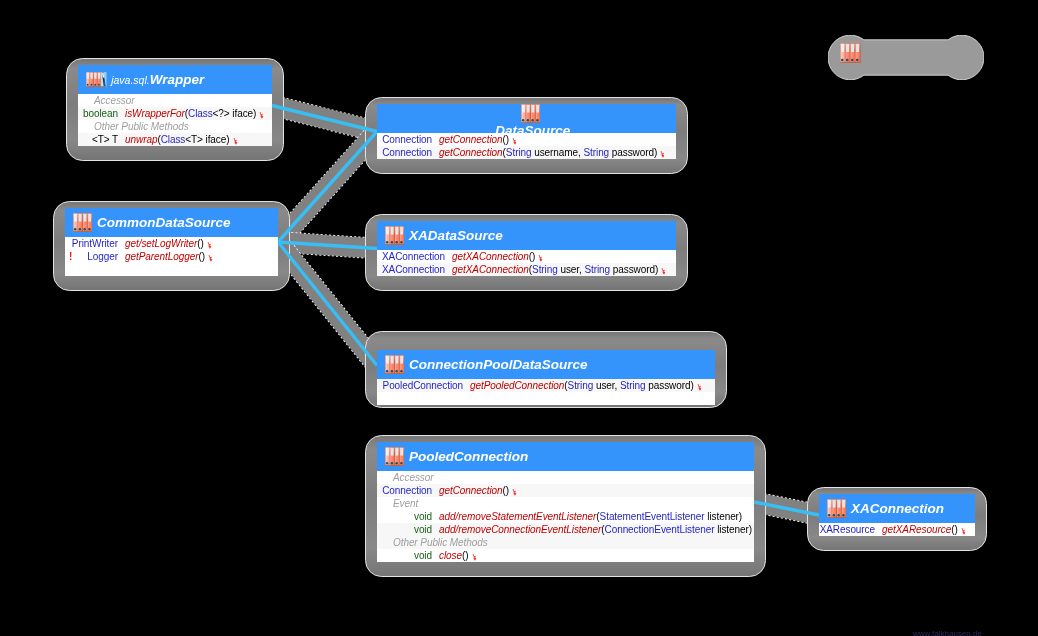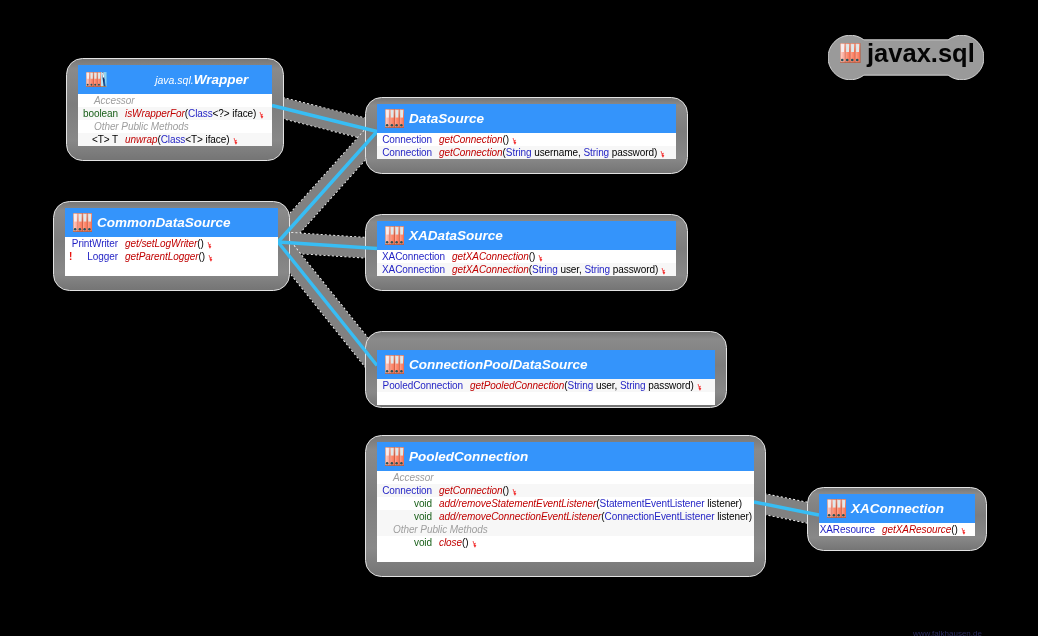--- a/index.html
+++ b/index.html
@@ -74,21 +74,21 @@
         <path d="M272 105.5 L377 131.5" stroke="#38bdf4" stroke-width="3.4" fill="none"></path>
         <path d="M278 242 L377 131.5" stroke="#38bdf4" stroke-width="3.4" fill="none"></path>
         <path d="M278 242 L377 248.5" stroke="#38bdf4" stroke-width="3.4" fill="none"></path>
         <path d="M278 242 L377 365.5" stroke="#38bdf4" stroke-width="3.4" fill="none"></path>
         <path d="M754 502 L819 515" stroke="#38bdf4" stroke-width="3.4" fill="none"></path>
       </g>
     </svg>
   <div id="boxes">
       <div class="cls" style="left: 66px; top: 58px; width: 218px; height: 103px;">
         <div class="inner" style="left: 12px; top: 7px; width: 194px; height: 81px;">
-          <div class="hdr" style="height: 29px; width: 194px; gap: 44px;">
+          <div class="hdr" style="height: 29px; width: 194px;">
             <svg width="20.63" height="15" viewBox="0 0 22 16" style="display:block;flex:none">
               <defs>
                 <linearGradient id="bg0a" x1="0" y1="0" x2="1" y2="0">
                   <stop offset="0" stop-color="#ffd5cc"></stop>
                   <stop offset="0.3" stop-color="#ffc0b4"></stop>
                   <stop offset="0.8" stop-color="#f9a595"></stop>
                   <stop offset="1" stop-color="#d4705c"></stop>
                 </linearGradient>
                 <linearGradient id="bg0b" x1="0" y1="0" x2="1" y2="0">
                   <stop offset="0" stop-color="#ffa894"></stop>
@@ -138,21 +138,21 @@
             <div class="row"><span class="sec">Other Public Methods</span></div>
             <div class="row alt"><span class="ret" style="width:40px"><span class="bk">&lt;T&gt; T</span></span><span class="gap"></span><span class="mth">unwrap</span><span><span class="bk">(</span><span class="ty">Class</span><span class="bk">&lt;T&gt; iface)</span></span><svg class="thr" width="6" height="7" viewBox="0 0 6 7" style="margin-left:3px;vertical-align:-1.5px">
                 <path d="M0.55 0.2 L1.75 0.2 L1.75 2.6 L3.6 1.7 L3.6 3.1 L2.1 3.7 L3.7 3.7 L3.7 4.9 L2.25 4.9 Z" fill="#f22a2a"></path>
                 <path d="M1.45 4.2 L4.35 4.2 L2.95 6.7 Z" fill="#f22a2a"></path>
               </svg></div>
           </div>
         </div>
       </div>
       <div class="cls" style="left: 365px; top: 97px; width: 323px; height: 77px;">
         <div class="inner" style="left: 12px; top: 7px; width: 299px; height: 55px;">
-          <div class="hdr" style="height: 29px; width: 299px;">
+          <div class="hdr" style="height: 29px; width: 299px; flex-direction: column;">
             <svg width="19.47" height="19" viewBox="0 0 16.4 16" style="display:block;flex:none">
               <defs>
                 <linearGradient id="bg1a" x1="0" y1="0" x2="1" y2="0">
                   <stop offset="0" stop-color="#ffd5cc"></stop>
                   <stop offset="0.3" stop-color="#ffc0b4"></stop>
                   <stop offset="0.8" stop-color="#f9a595"></stop>
                   <stop offset="1" stop-color="#d4705c"></stop>
                 </linearGradient>
                 <linearGradient id="bg1b" x1="0" y1="0" x2="1" y2="0">
                   <stop offset="0" stop-color="#ffa894"></stop>
@@ -406,20 +406,21 @@
               <rect x="0.1" y="15.0" width="16.2" height="0.9" fill="#b06048" opacity="0.8"></rect>
             </svg>
             <span class="ttl"><span>PooledConnection</span></span>
           </div>
           <div class="rows">
             <div class="row"><span class="sec">Accessor</span></div>
             <div class="row alt"><span class="ret" style="width:55px"><span class="ty">Connection</span></span><span class="gap"></span><span class="mth">getConnection</span><span><span class="bk">()</span></span><svg class="thr" width="6" height="7" viewBox="0 0 6 7" style="margin-left:3px;vertical-align:-1.5px">
                 <path d="M0.55 0.2 L1.75 0.2 L1.75 2.6 L3.6 1.7 L3.6 3.1 L2.1 3.7 L3.7 3.7 L3.7 4.9 L2.25 4.9 Z" fill="#f22a2a"></path>
                 <path d="M1.45 4.2 L4.35 4.2 L2.95 6.7 Z" fill="#f22a2a"></path>
               </svg></div>
+            <div class="row"><span class="sec">Event</span></div>
             <div class="row"><span class="ret" style="width:55px"><span class="tyg">void</span></span><span class="gap"></span><span class="mth">add<span class="sl">/</span>removeStatementEventListener</span><span><span class="bk">(</span><span class="ty">StatementEventListener</span><span class="bk"> listener)</span></span></div>
             <div class="row alt"><span class="ret" style="width:55px"><span class="tyg">void</span></span><span class="gap"></span><span class="mth">add<span class="sl">/</span>removeConnectionEventListener</span><span><span class="bk">(</span><span class="ty">ConnectionEventListener</span><span class="bk"> listener)</span></span></div>
             <div class="row alt"><span class="sec">Other Public Methods</span></div>
             <div class="row"><span class="ret" style="width:55px"><span class="tyg">void</span></span><span class="gap"></span><span class="mth">close</span><span><span class="bk">()</span></span><svg class="thr" width="6" height="7" viewBox="0 0 6 7" style="margin-left:3px;vertical-align:-1.5px">
                 <path d="M0.55 0.2 L1.75 0.2 L1.75 2.6 L3.6 1.7 L3.6 3.1 L2.1 3.7 L3.7 3.7 L3.7 4.9 L2.25 4.9 Z" fill="#f22a2a"></path>
                 <path d="M1.45 4.2 L4.35 4.2 L2.95 6.7 Z" fill="#f22a2a"></path>
               </svg></div>
           </div>
         </div>
       </div>
@@ -514,16 +515,15 @@
           <rect x="8.35" y="0.35" width="3.85" height="15.3" fill="url(#bg7v)"></rect>
           <rect x="8.9" y="0.9" width="2.3" height="6.3" fill="#dde9ec"></rect>
           <circle cx="9.799999999999999" cy="13.6" r="1.05" fill="#27525a"></circle>
           <rect x="12.35" y="0.35" width="3.85" height="15.3" fill="url(#bg7b)"></rect>
           <rect x="12.35" y="0.35" width="3.85" height="15.3" fill="url(#bg7v)"></rect>
           <rect x="12.9" y="0.9" width="2.3" height="6.3" fill="#dde9ec"></rect>
           <circle cx="13.799999999999999" cy="13.6" r="1.05" fill="#27525a"></circle>
           <rect x="0.1" y="15.0" width="16.2" height="0.9" fill="#b06048" opacity="0.8"></rect>
         </svg>
       </div>
-      <div class="lbl" style="left:39px;top:6px">javax.sql</div>
     </div>
   <div id="wm" style="left: 913px; top: 586px;">www.falkhausen.de</div>
 </div>
 
 </body></html>

